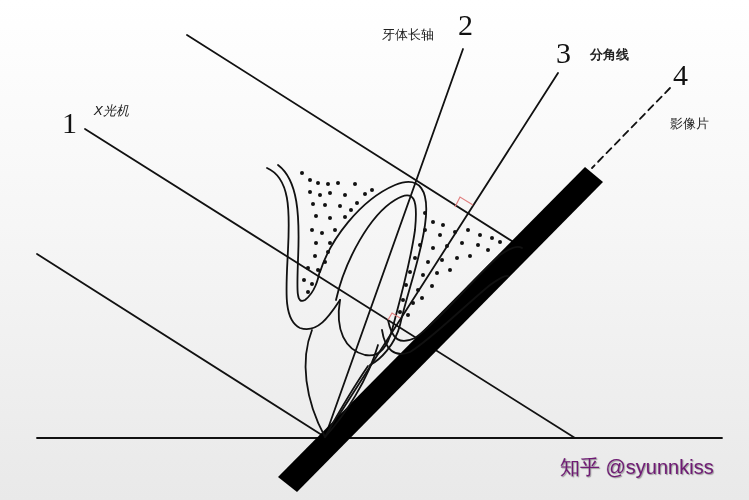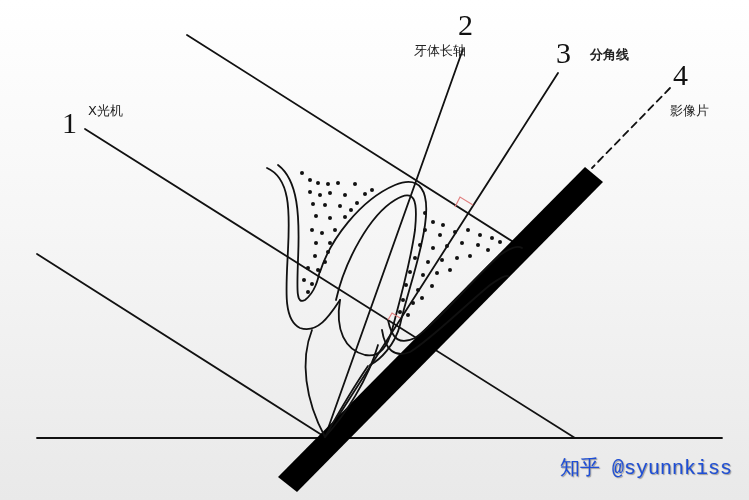--- a/index.html
+++ b/index.html
@@ -13,22 +13,22 @@
   .num {
     position: absolute; font-family: "Liberation Serif", "DejaVu Serif", serif;
     font-size: 30px; color: #111; line-height: 1;
   }
   .lbl {
     position: absolute; font-family: "DejaVu Sans", "Liberation Sans", sans-serif;
     font-size: 13px; color: #222; line-height: 1; white-space: nowrap;
   }
   .watermark {
     position: absolute; left: 560px; top: 454px;
-    font-family: Liberation Mono, monospace;
-    font-size: 20px; color: #1d4ed8; white-space: nowrap;
+    font-family: Liberation Sans, sans-serif;
+    font-size: 20px; color: #701a75; white-space: nowrap;
     text-shadow: 1px 1px 1px #9a9a9a, -0.5px -0.5px 0 #c8c8c8;
   }
 </style>
 </head>
 <body>
 
 <svg class="diagram" width="749" height="500" viewBox="0 0 749 500" xmlns="http://www.w3.org/2000/svg">
   <g stroke="#111" stroke-width="1.8" fill="none" stroke-linecap="round">
 
     <line x1="37" y1="438" x2="722" y2="438"></line>
@@ -136,24 +136,24 @@
     <circle cx="432" cy="286" r="2"></circle>
       <circle cx="403" cy="300" r="2"></circle>
       <circle cx="413" cy="303" r="2"></circle>
     <circle cx="422" cy="298" r="2"></circle>
       <circle cx="400" cy="312" r="2"></circle>
       <circle cx="408" cy="315" r="2"></circle>
   </g>
 </svg>
 
 <div class="num" style="left:62px; top:108px;">1</div>
-<div class="lbl" style="left:88px; top:104px;">X光机</div>
+<div class="lbl" style="left:94px; top:104px;font-style:italic;">X光机</div>
 
 <div class="num" style="left:458px; top:10px;">2</div>
-<div class="lbl" style="left:382px; top:44px;margin-left:32px;">牙体长轴</div>
+<div class="lbl" style="left:382px; top:28px;">牙体长轴</div>
 
 <div class="num" style="left:556px; top:38px;">3</div>
 <div class="lbl" style="left:590px; top:48px;font-weight:bold;">分角线</div>
 
 <div class="num" style="left:673px; top:60px;">4</div>
-<div class="lbl" style="left:670px; top:104px;">影像片</div>
+<div class="lbl" style="left:670px; top:117px;">影像片</div>
 
 <div class="watermark">知乎 @syunnkiss</div>
 
 </body></html>

